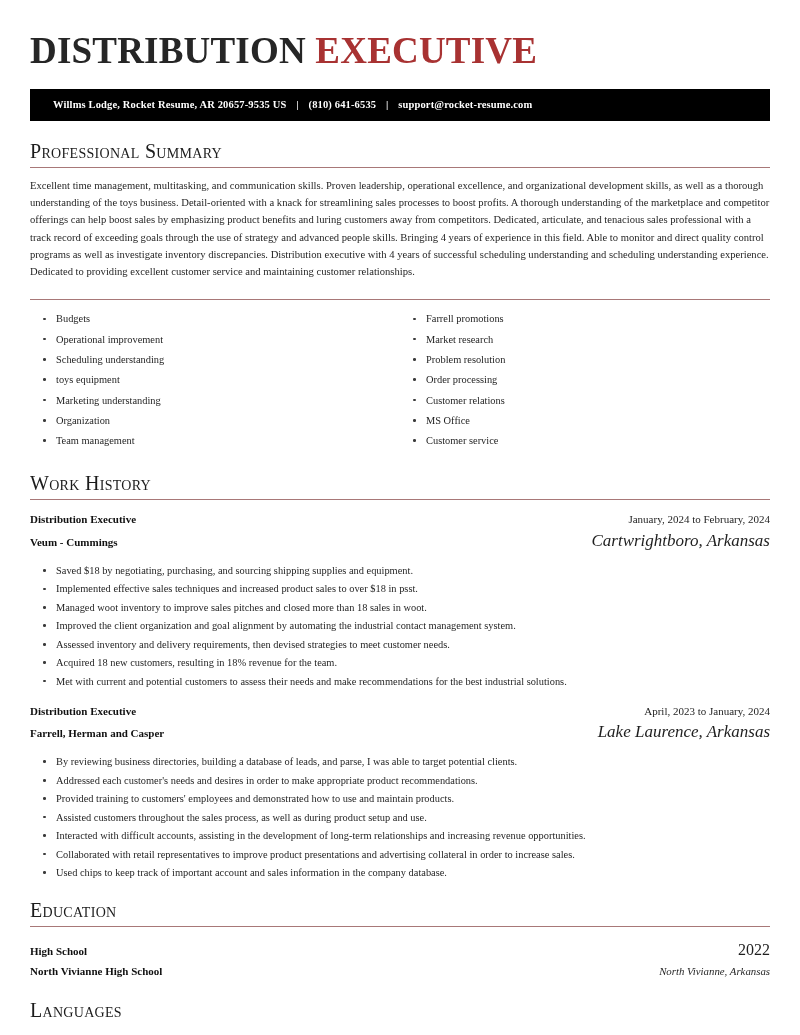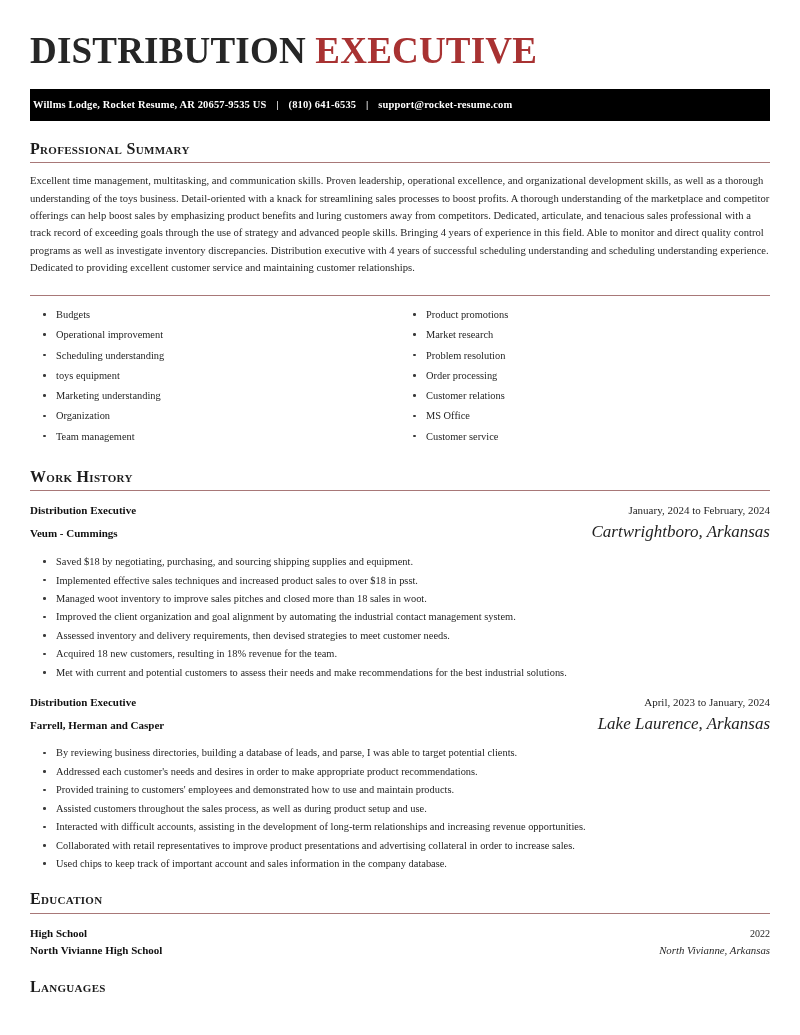--- a/index.html
+++ b/index.html
@@ -35,40 +35,40 @@
   .doc-title .t-first { color: #262626; text-align: center; }
   .doc-title .t-second { color: #a83232; }
 
   .contact-bar {
     margin-top: 18px;
     background: #000000;
     color: #ffffff;
     height: 32px;
     display: flex;
     align-items: center;
-    padding: 0 3px;
+    padding: 0 23px;
     box-sizing: border-box;
   }
   .contact-line {
     font-size: 10.5px;
     font-weight: 700;
     letter-spacing: 0.15px;
     white-space: nowrap;
   }
   .contact-sep {
     display: inline-block;
     padding: 0 7px;
     font-weight: 700;
   }
 
   
   .section { margin-top: 19px; }
   .section-title {
-    font-size: 16px;
-    font-weight: 700;
+    font-size: 20px;
+    font-weight: 400;
     font-variant: small-caps;
     letter-spacing: 0.3px;
     line-height: 1.1;
     color: #1c1c1c;
     margin: 0;
   }
   .section-rule {
     border: 0;
     border-top: 1.6px solid #a87878;
     margin: 5px 0 0 0;
@@ -155,21 +155,21 @@
     justify-content: space-between;
     align-items: baseline;
     line-height: 1.55;
   }
   .edu-degree, .edu-school {
     font-size: 11px;
     font-weight: 700;
     color: #111111;
   }
   .edu-year {
-    font-size: 10px;
+    font-size: 16px;
     color: #1f1f1f;
     text-align: left;
     white-space: nowrap;
   }
   .edu-location {
     font-size: 10.8px;
     font-style: italic;
     color: #1f1f1f;
     text-align: center;
     white-space: nowrap;
@@ -212,21 +212,21 @@
             <li>Operational improvement</li>
             <li>Scheduling understanding</li>
             <li>toys equipment</li>
             <li>Marketing understanding</li>
             <li>Organization</li>
             <li>Team management</li>
           </ul>
       </div>
       <div class="col">
         <ul class="bullets">
-            <li>Product promotions</li>
+            <li>Farrell promotions</li>
             <li>Market research</li>
             <li>Problem resolution</li>
             <li>Order processing</li>
             <li>Customer relations</li>
             <li>MS Office</li>
             <li>Customer service</li>
           </ul>
       </div>
     </div>
   </div>

